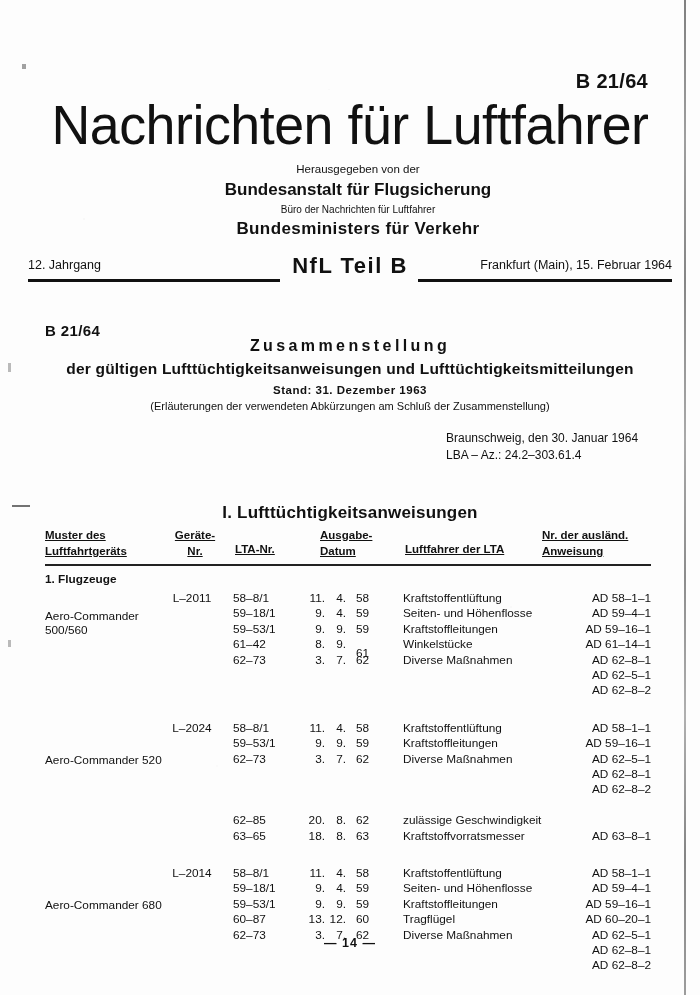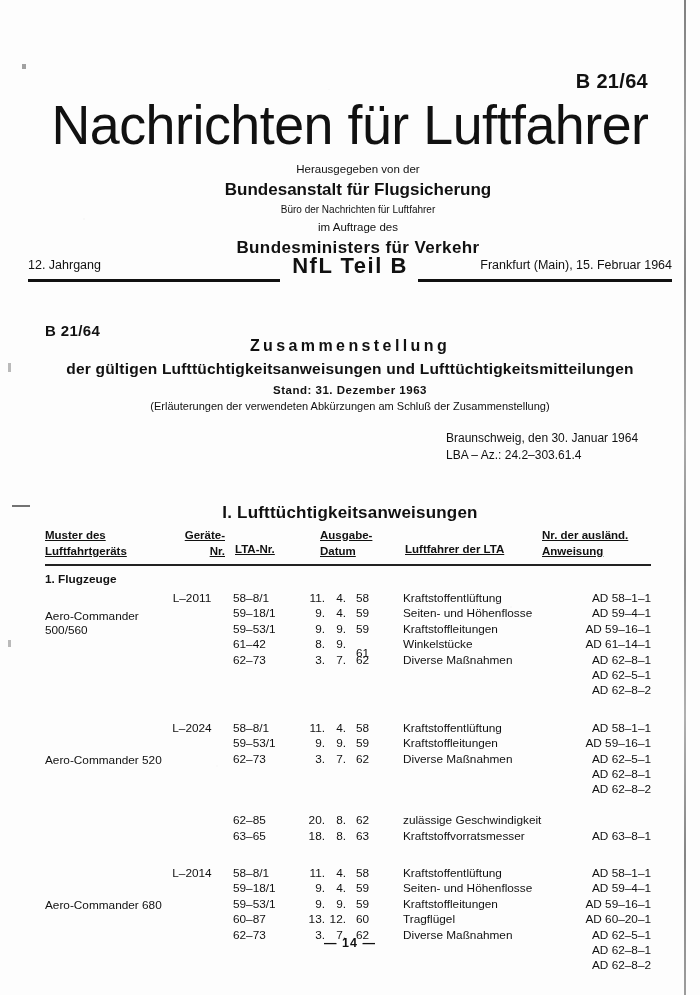--- a/index.html
+++ b/index.html
@@ -159,21 +159,21 @@
     width: 606px;
   }
   .thead {
     position: relative;
     height: 34px;
     font-size: 11.5px;
     font-weight: bold;
   }
   .th { position: absolute; line-height: 1.38; text-decoration: underline; }
   .th-muster { left: 0px;   top: 0px; }
-  .th-geraete{ left: 120px; top: 0px; text-align: right; width: 60px; }
+  .th-geraete{ left: 120px; top: 0px; text-align: center; width: 60px; }
   .th-lta    { left: 190px; top: 14px; }
   .th-ausg   { left: 275px; top: 0px; }
   .th-geg    { left: 360px; top: 14px; }
   .th-nr     { left: 497px; top: 0px; }
 
   .thead-rule {
     position: absolute;
     left: 0;
     top: 36px;
     width: 606px;
@@ -229,21 +229,20 @@
   <div class="edge-tick" style="left:8px;top:363px;width:3px;height:9px;opacity:0.4;"></div>
   <div class="edge-tick" style="left:8px;top:640px;width:3px;height:7px;opacity:0.4;"></div>
 
   <div class="issue-top">B 21/64</div>
   <div class="masthead">Nachrichten für Luftfahrer</div>
 
   <div class="pub-block">
     <div class="pub-l1">Herausgegeben von der</div>
     <div class="pub-l2">Bundesanstalt für Flugsicherung</div>
     <div class="pub-l3">Büro der Nachrichten für Luftfahrer</div>
-    <div class="pub-l4">im Auftrage des</div>
     <div class="pub-l5">Bundesministers für Verkehr</div>
   </div>
 
   <div class="volume-row">
     <div class="vol-left">12. Jahrgang</div>
     <div class="vol-mid">NfL Teil B</div>
     <div class="vol-right">Frankfurt (Main), 15. Februar 1964</div>
     <div class="rule-seg rule-a"></div>
     <div class="rule-seg rule-b"></div>
   </div>

